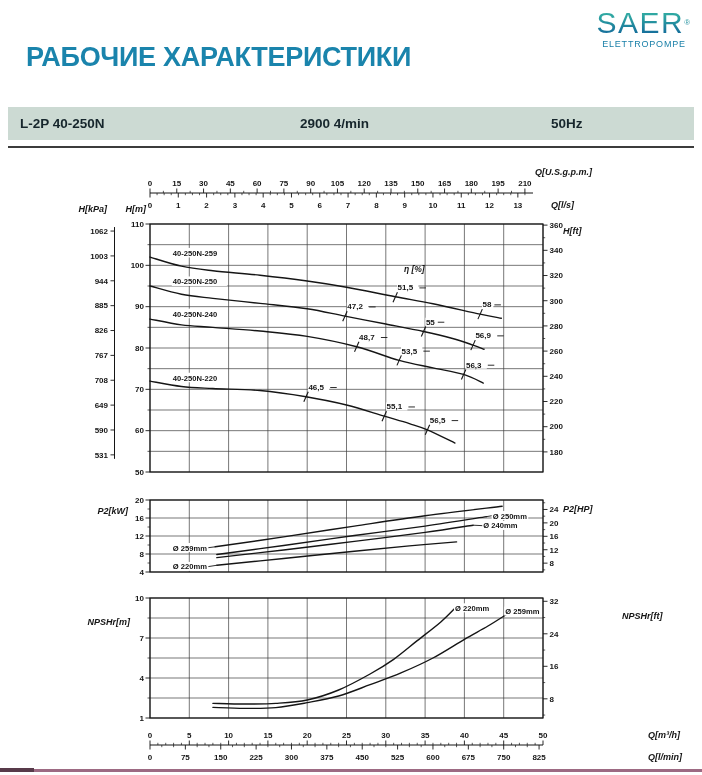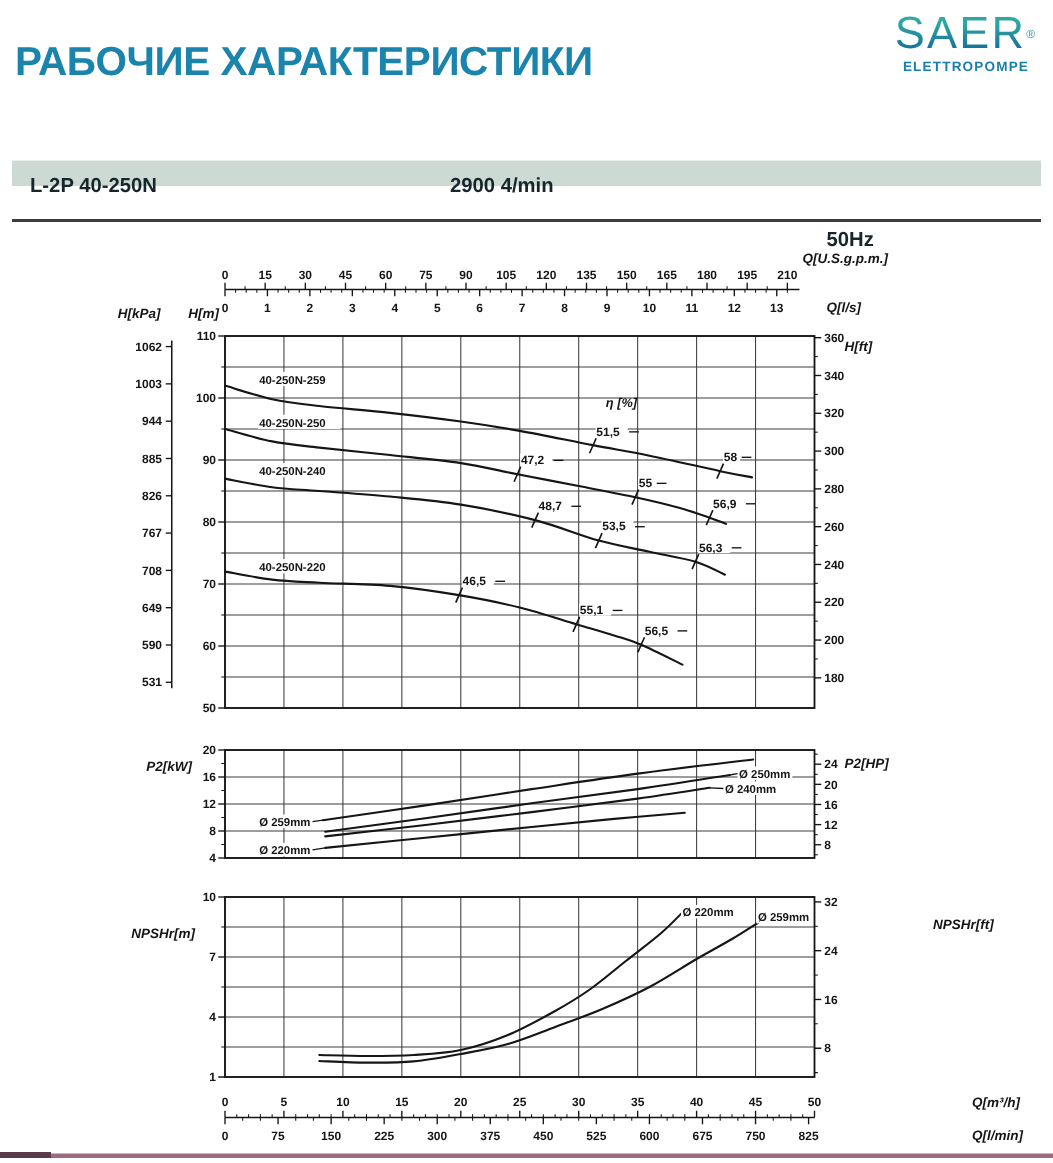--- a/index.html
+++ b/index.html
@@ -1,29 +1,29 @@
 <!DOCTYPE html>
 <html style="--accent: #1a84ac; --info-bar-bg: #ccdad3; --logo-top: #2fa7a2; --logo-bottom: #156e9b; --logo-sub: #187fa8; --footer-bar: #9d6a83; --footer-accent: #583a4a; --ink: #151515;"><head>
 <meta charset="utf-8">
 <style>
   html,body{margin:0;padding:0;background:#fff;}
   .page{position:relative;width:702px;height:775px;background:#fff;overflow:hidden;
         font-family:"Liberation Sans",sans-serif;color:#151515;}
-  .page-title{position:absolute;left:10px;top:26px;margin:0;font-size:27px;font-weight:bold;
+  .page-title{position:absolute;left:10px;top:26px;margin:16px;font-size:27px;font-weight:bold;
         letter-spacing:-0.3px;color:var(--accent,#1a84ac);}
   .logo{position:absolute;top:8px;right:8px;width:100px;text-align:center;}
   .logo-main{font-size:30px;line-height:30px;font-weight:normal;letter-spacing:1.5px;
         background:linear-gradient(180deg,var(--logo-top,#2fa7a2) 25%,var(--logo-bottom,#156e9b) 85%);
         -webkit-background-clip:text;background-clip:text;color:transparent;}
   .logo-reg{font-size:8px;vertical-align:top;}
-  .logo-sub{font-size:9px;font-weight:bold;letter-spacing:0.8px;color:var(--logo-sub,#187fa8);margin-top:1px;}
-  .info-bar{position:absolute;left:8px;right:8px;top:107px;height:17px;
+  .logo-sub{font-size:9px;font-weight:normal;letter-spacing:0.8px;color:var(--logo-sub,#187fa8);margin-top:1px;}
+  .info-bar{position:absolute;left:8px;right:8px;top:107px;height:33px;
         background:var(--info-bar-bg,#ccdad3);}
   .info-bar span{position:absolute;top:0;line-height:33px;font-size:13.5px;font-weight:bold;color:#16262c;}
-  .info-model{left:12px;} .info-speed{left:292px;} .info-freq{left:543px;margin-top:36px;}
+  .info-model{left:12px;} .info-speed{left:292px;} .info-freq{left:543px;}
   .rule{position:absolute;left:8px;right:8px;top:146px;height:2px;background:#3c3c3c;}
   .chart-svg{position:absolute;left:0;top:0;}
   .footer-line{position:absolute;left:0;right:0;top:769px;height:3px;background:var(--footer-bar,#9d6a83);}
   .footer-accent{position:absolute;left:0;top:768px;width:34px;height:3.5px;background:var(--footer-accent,#583a4a);}
 </style>
 </head>
 <body>
 
 <div class="page">
 

